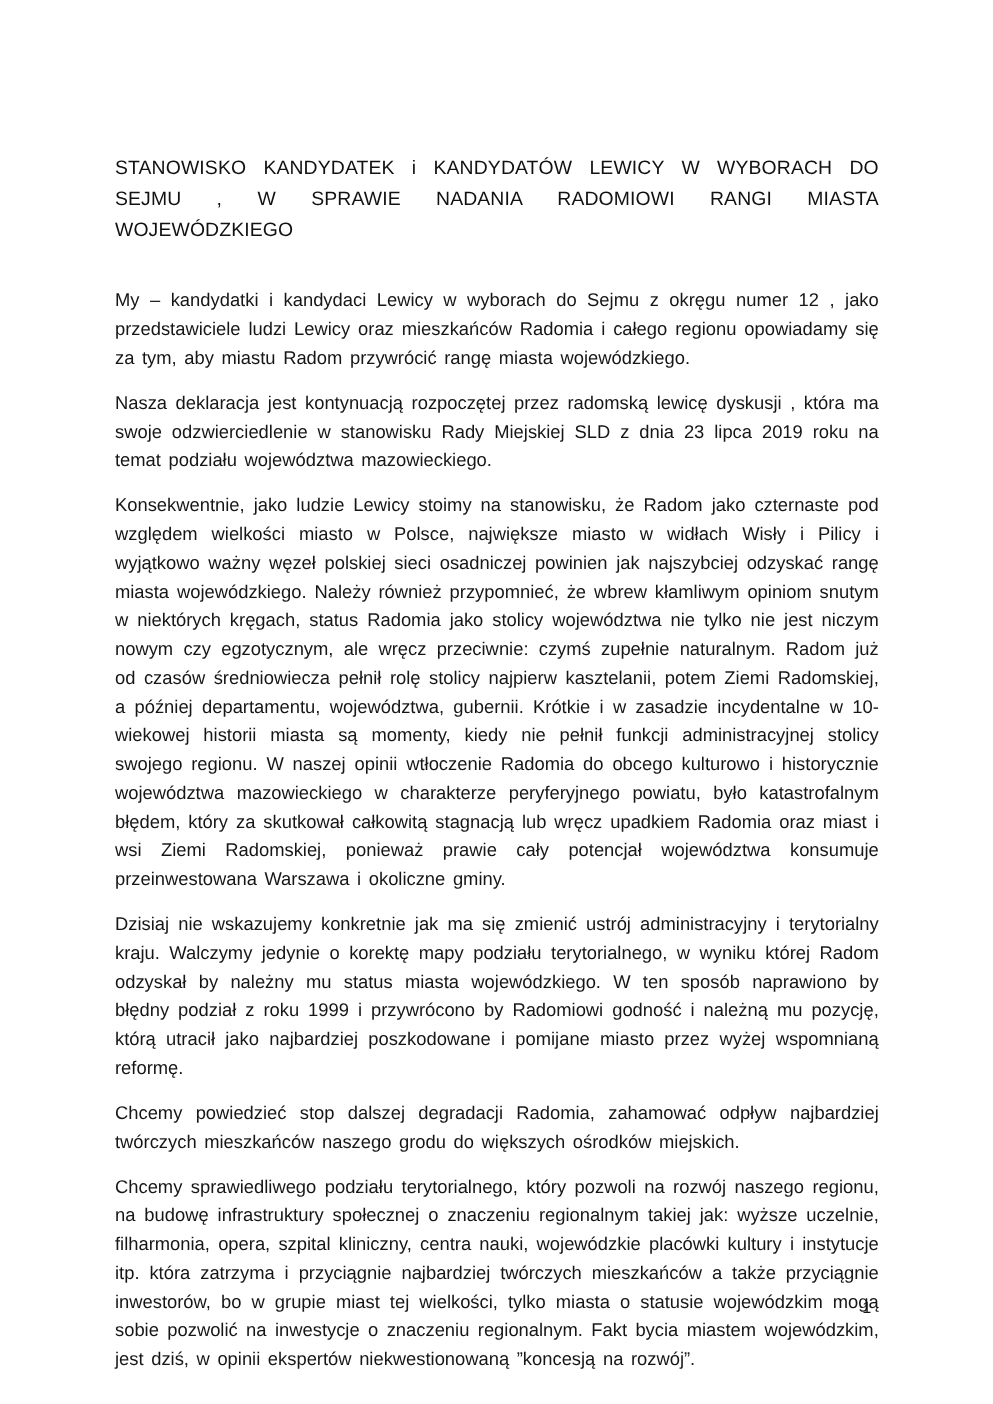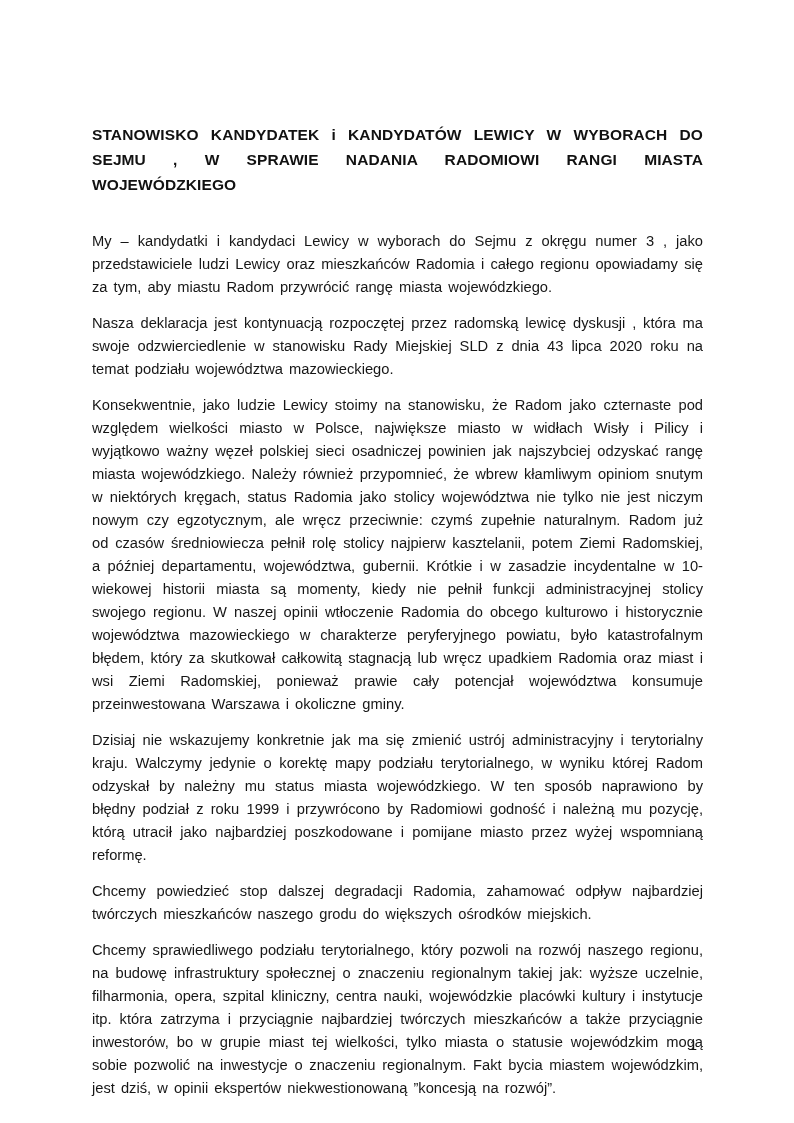--- a/index.html
+++ b/index.html
@@ -15,21 +15,21 @@
     background: #ffffff;
     box-sizing: border-box;
     padding: 122px 91px 0 92px;
     font-family: "Liberation Sans", "DejaVu Sans", sans-serif;
     color: #111111;
     overflow: hidden;
   }
   .doc-title {
     margin: 0 0 33px 0;
     font-size: 15.5px;
-    font-weight: 700;
+    font-weight: 400;
     line-height: 25px;
     text-align: justify;
     text-align-last: left;
     letter-spacing: 0.1px;
     word-spacing: 3px;
     color: #111111;
   }
   .para {
     margin: 0 0 13px 0;
     font-size: 14.7px;
@@ -48,23 +48,23 @@
     line-height: 16px;
     color: #161616;
   }
 </style>
 </head>
 <body>
 
 <div class="page">
   <h1 class="doc-title">STANOWISKO KANDYDATEK i KANDYDATÓW LEWICY W WYBORACH DO SEJMU , W SPRAWIE NADANIA RADOMIOWI RANGI MIASTA WOJEWÓDZKIEGO</h1>
 
-  <p class="para">My – kandydatki i kandydaci Lewicy w wyborach do Sejmu z okręgu numer 3 , jako przedstawiciele ludzi Lewicy oraz mieszkańców Radomia i całego regionu opowiadamy się za tym, aby miastu Radom przywrócić rangę miasta wojewódzkiego.</p>
+  <p class="para">My – kandydatki i kandydaci Lewicy w wyborach do Sejmu z okręgu numer 12 , jako przedstawiciele ludzi Lewicy oraz mieszkańców Radomia i całego regionu opowiadamy się za tym, aby miastu Radom przywrócić rangę miasta wojewódzkiego.</p>
 
-  <p class="para">Nasza deklaracja jest kontynuacją rozpoczętej przez radomską lewicę dyskusji , która ma swoje odzwierciedlenie w stanowisku Rady Miejskiej SLD z dnia 43 lipca 2020 roku na temat podziału województwa mazowieckiego.</p>
+  <p class="para">Nasza deklaracja jest kontynuacją rozpoczętej przez radomską lewicę dyskusji , która ma swoje odzwierciedlenie w stanowisku Rady Miejskiej SLD z dnia 23 lipca 2019 roku na temat podziału województwa mazowieckiego.</p>
 
   <p class="para">Konsekwentnie, jako ludzie Lewicy stoimy na stanowisku, że Radom jako czternaste pod względem wielkości miasto w Polsce, największe miasto w widłach Wisły i Pilicy i wyjątkowo ważny węzeł polskiej sieci osadniczej powinien jak najszybciej odzyskać rangę miasta wojewódzkiego. Należy również przypomnieć, że wbrew kłamliwym opiniom snutym w niektórych kręgach, status Radomia jako stolicy województwa nie tylko nie jest niczym nowym czy egzotycznym, ale wręcz przeciwnie: czymś zupełnie naturalnym. Radom już od czasów średniowiecza pełnił rolę stolicy najpierw kasztelanii, potem Ziemi Radomskiej, a później departamentu, województwa, gubernii. Krótkie i w zasadzie incydentalne w 10-wiekowej historii miasta są momenty, kiedy nie pełnił funkcji administracyjnej stolicy swojego regionu. W naszej opinii wtłoczenie Radomia do obcego kulturowo i historycznie województwa mazowieckiego w charakterze peryferyjnego powiatu, było katastrofalnym błędem, który za skutkował całkowitą stagnacją lub wręcz upadkiem Radomia oraz miast i wsi Ziemi Radomskiej, ponieważ prawie cały potencjał województwa konsumuje przeinwestowana Warszawa i okoliczne gminy.</p>
 
 
   <p class="para">Dzisiaj nie wskazujemy konkretnie jak ma się zmienić ustrój administracyjny i terytorialny kraju. Walczymy jedynie o korektę mapy podziału terytorialnego, w wyniku której Radom odzyskał by należny mu status miasta wojewódzkiego. W ten sposób naprawiono by błędny podział z roku 1999 i przywrócono by Radomiowi godność i należną mu pozycję, którą utracił jako najbardziej poszkodowane i pomijane miasto przez wyżej wspomnianą reformę.</p>
 
   <p class="para">Chcemy powiedzieć stop dalszej degradacji Radomia, zahamować odpływ najbardziej twórczych mieszkańców naszego grodu do większych ośrodków miejskich.</p>
 
   <p class="para">Chcemy sprawiedliwego podziału terytorialnego, który pozwoli na rozwój naszego regionu, na budowę infrastruktury społecznej o znaczeniu regionalnym takiej jak: wyższe uczelnie, filharmonia, opera, szpital kliniczny, centra nauki, wojewódzkie placówki kultury i instytucje itp. która zatrzyma i przyciągnie najbardziej twórczych mieszkańców a także przyciągnie inwestorów, bo w grupie miast tej wielkości, tylko miasta o statusie wojewódzkim mogą sobie pozwolić na inwestycje o znaczeniu regionalnym. Fakt bycia miastem wojewódzkim, jest dziś, w opinii ekspertów niekwestionowaną ”koncesją na rozwój”.</p>
 

